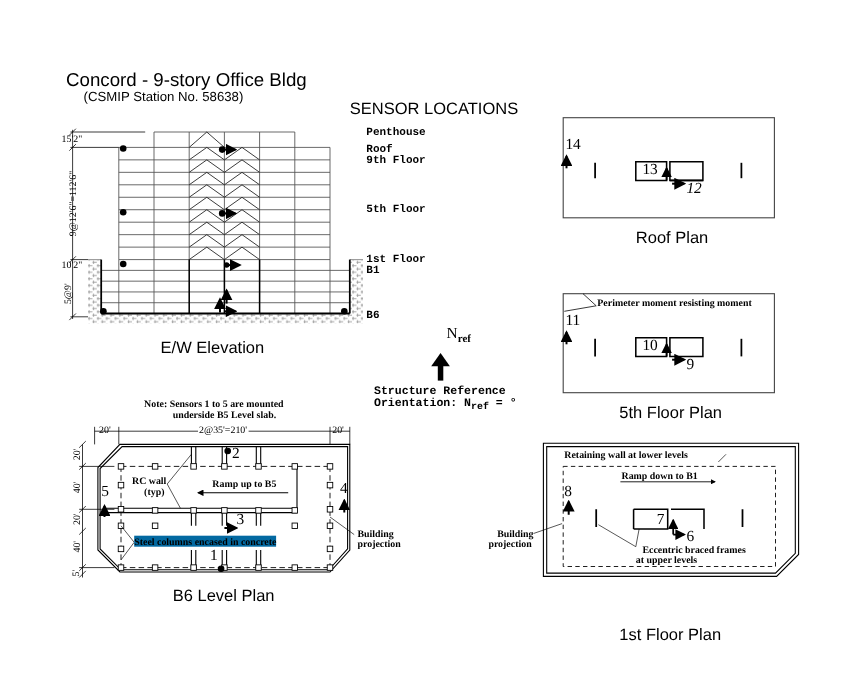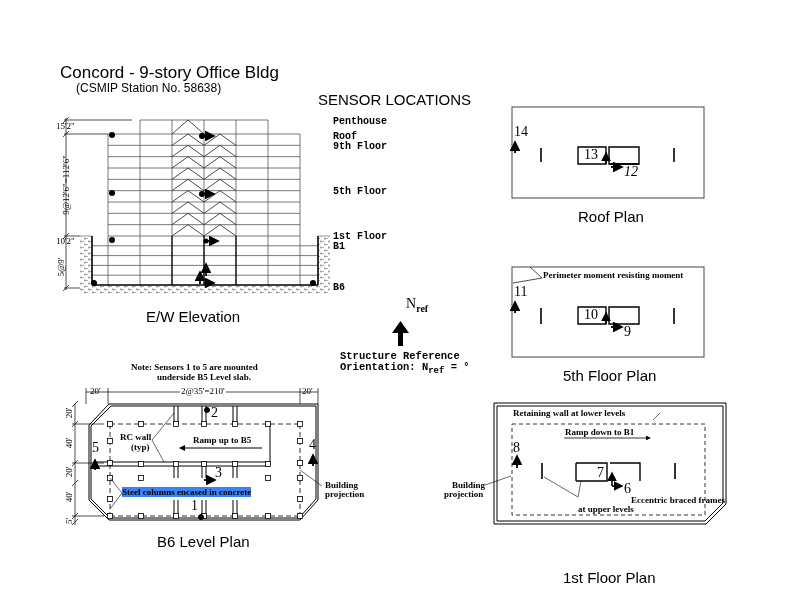--- a/index.html
+++ b/index.html
@@ -327,34 +327,34 @@
 <div class="abs small" style="left:302px;top:386px;font-weight:normal;">20'</div>
 <div class="abs small" style="left:64px;top:408px;font-weight:normal;transform:rotate(-90deg);">20'</div>
 <div class="abs small" style="left:64px;top:438px;font-weight:normal;transform:rotate(-90deg);">40'</div>
 <div class="abs small" style="left:64px;top:467px;font-weight:normal;transform:rotate(-90deg);">20'</div>
 <div class="abs small" style="left:64px;top:492px;font-weight:normal;transform:rotate(-90deg);">40'</div>
 <div class="abs small" style="left:66px;top:516px;font-weight:normal;transform:rotate(-90deg);">5'</div>
 
 <div class="abs small" style="left:120px;top:432px;">RC wall</div>
 <div class="abs small" style="left:131px;top:442px;">(typ)</div>
 <div class="abs small" style="left:193px;top:435px;">Ramp up to B5</div>
-<div class="abs small" style="left:122px;top:487px;background:#3b82f6;">Steel columns encased in concrete</div>
+<div class="abs small" style="left:122px;top:487px;background:#0369a1;">Steel columns encased in concrete</div>
 <div class="abs small" style="left:325px;top:480px;">Building</div>
 <div class="abs small" style="left:325px;top:489px;">projection</div>
 
 <div class="abs num" style="left:191px;top:498px;">1</div>
 <div class="abs num" style="left:211px;top:405px;">2</div>
 <div class="abs num" style="left:215px;top:465px;">3</div>
 <div class="abs num" style="left:309px;top:437px;">4</div>
 <div class="abs num" style="left:92px;top:440px;">5</div>
 
 <div class="abs caption" style="left:157px;top:533px;">B6 Level Plan</div>
 
 <div class="abs small" style="left:513px;top:408px;">Retaining wall at lower levels</div>
 <div class="abs small" style="left:565px;top:427px;text-decoration:none;">Ramp down to B1</div>
 <div class="abs small" style="left:452px;top:480px;">Building</div>
 <div class="abs small" style="left:444px;top:489px;">projection</div>
-<div class="abs small" style="left:611px;top:495px;padding-left:20px;">Eccentric braced frames</div>
+<div class="abs small" style="left:564px;top:495px;padding-left:20px;">Eccentric braced frames</div>
 <div class="abs small" style="left:578px;top:504px;">at upper levels</div>
 <div class="abs num" style="left:513px;top:440px;">8</div>
 <div class="abs num" style="left:597px;top:465px;">7</div>
 <div class="abs num" style="left:624px;top:481px;">6</div>
 <div class="abs caption" style="left:563px;top:533px;margin-top:36px;">1st Floor Plan</div>
 
 </body></html>

